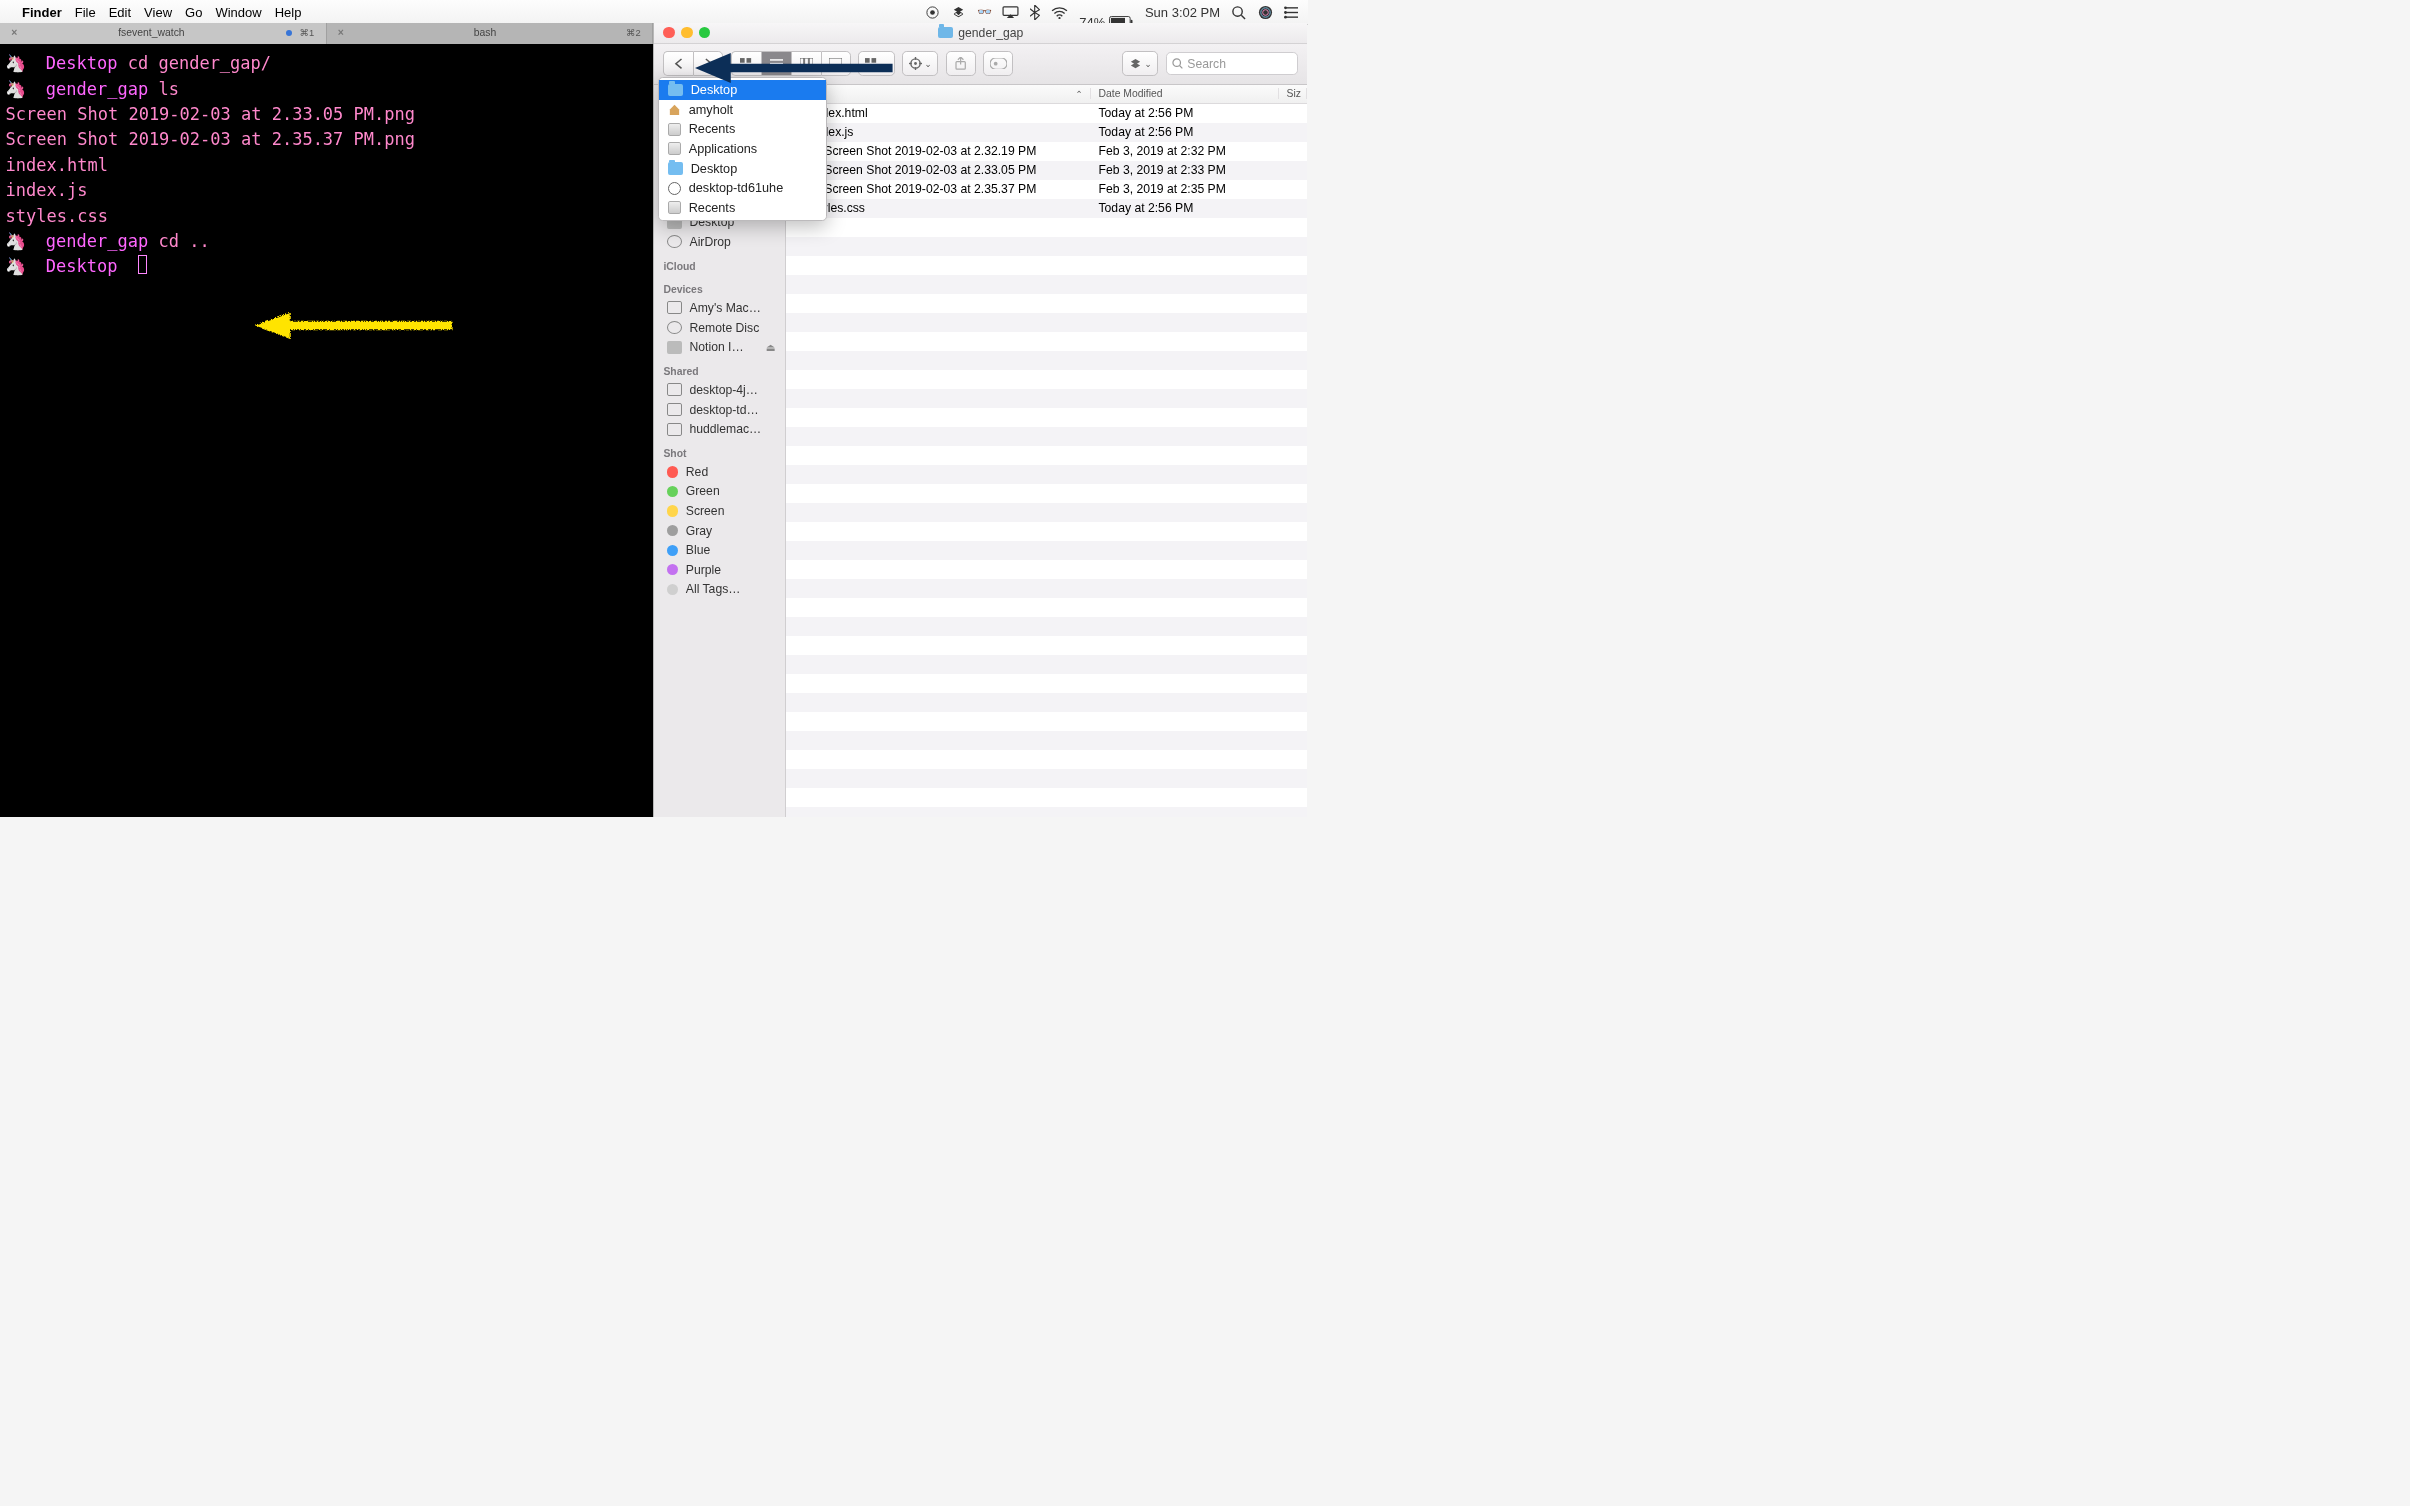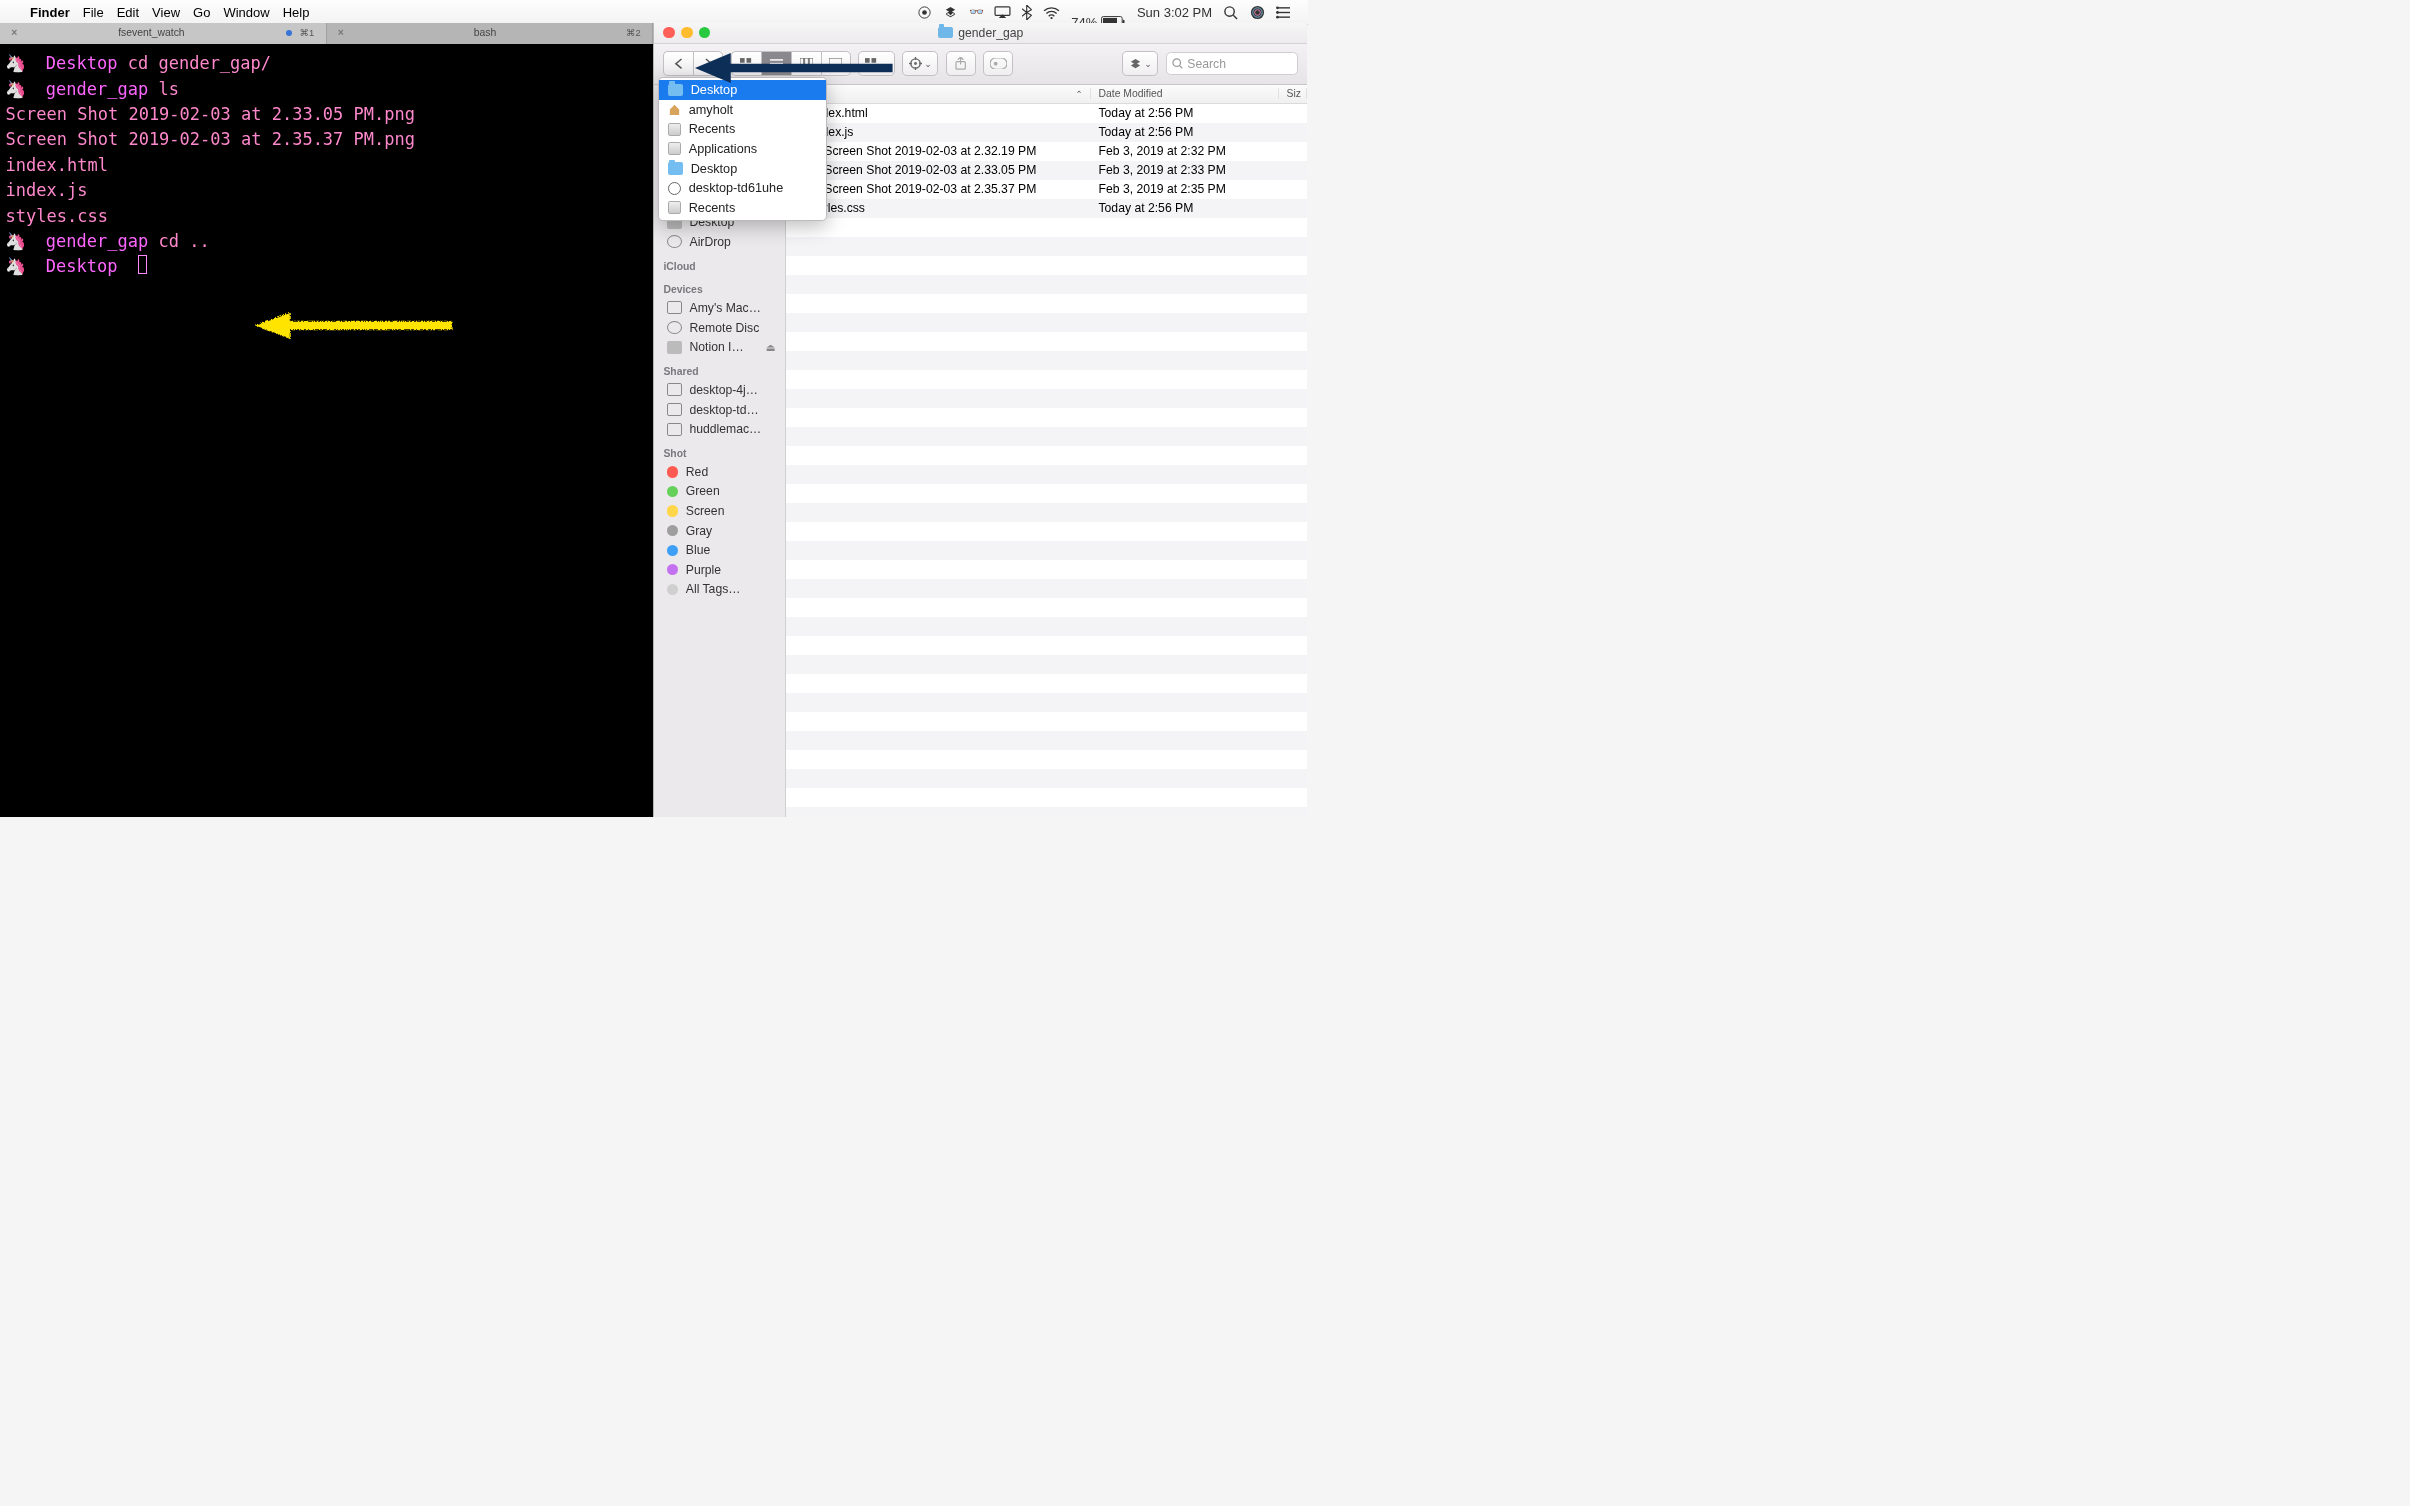--- a/index.html
+++ b/index.html
@@ -13,21 +13,21 @@
   overflow: hidden;
 }
 
 
 .menubar {
   height: 25px;
   background: linear-gradient(#fdfdfd, #f3f3f3);
   border-bottom: 0.9px solid #d0d0d0;
   display: flex;
   align-items: center;
-  padding: 0 17px;
+  padding: 0 9px;
   font-size: 13px;
   color: #000;
   justify-content: space-between;
 }
 .menubar .left, .menubar .right { display: flex; align-items: center; gap: 13px; }
 .menubar .apple { font-size: 14px; }
 .menubar .appname { font-weight: 700; }
 .menubar .right { gap: 11.3px; color: #333; }
 .menubar .battery { display:inline-flex; align-items:center; gap:3.8px;margin-top:21px;}
 .menubar svg { display:block; }

